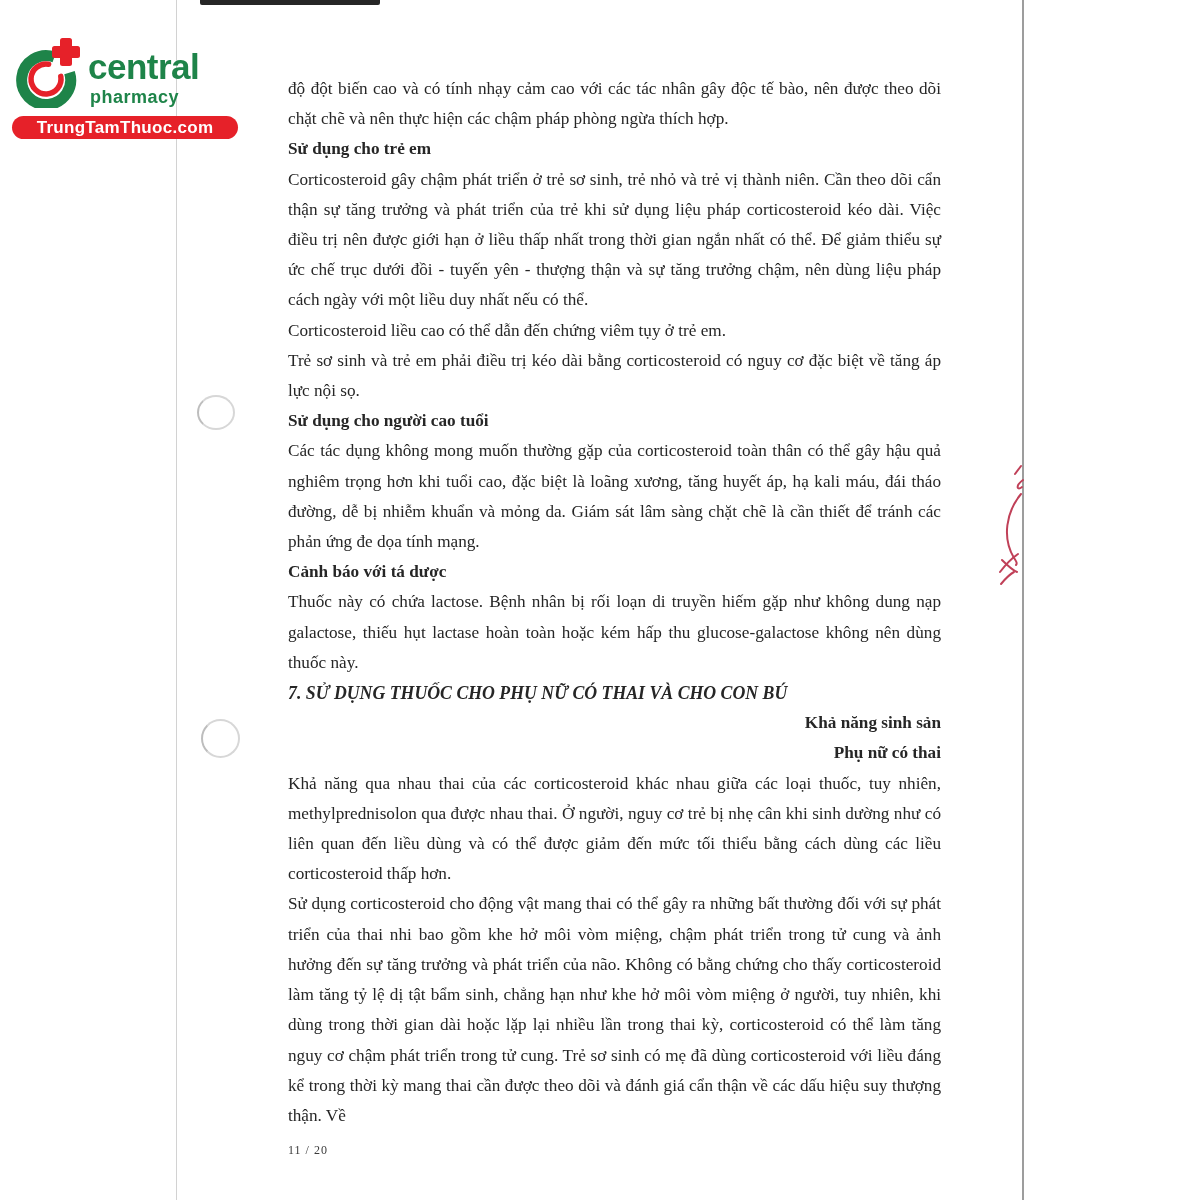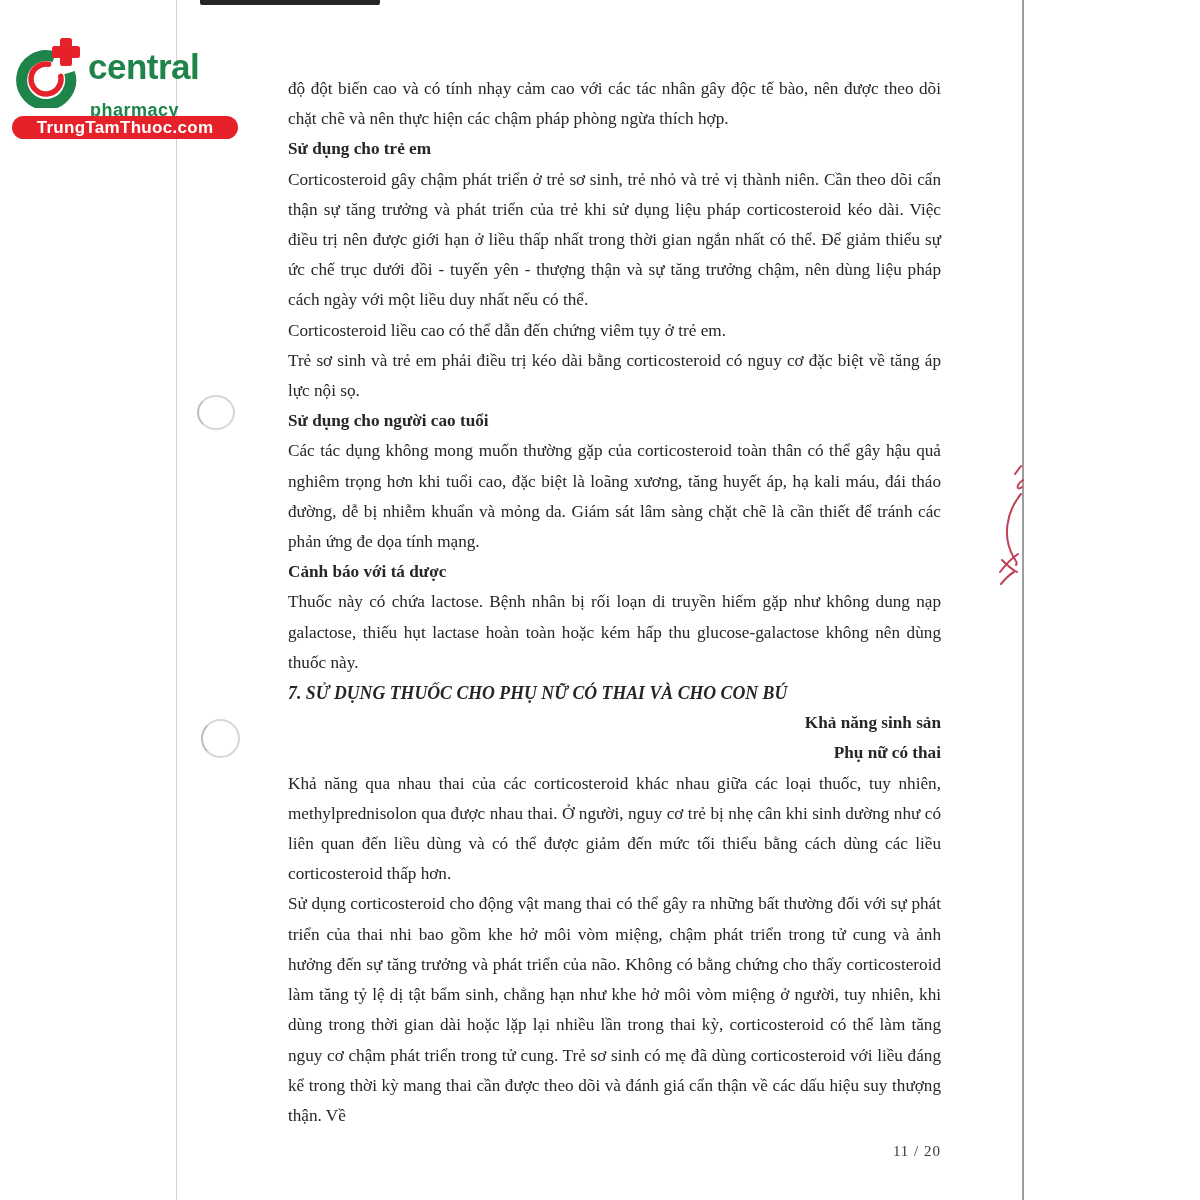--- a/index.html
+++ b/index.html
@@ -17,36 +17,36 @@
   .hole{position:absolute;border:2px solid #d7d7d7;border-left-color:#bdbdbd;border-radius:50%;background:#fff;}
   .hole-1{left:197px;top:395px;width:34px;height:31px;}
   .hole-2{left:201px;top:719px;width:35px;height:35px;}
 
   
   .logo{position:absolute;left:12px;top:36px;width:226px;}
   .logo-row{position:relative;height:78px;}
   .logo-mark{position:absolute;left:2px;top:0;}
   .logo-brand{position:absolute;left:76px;top:14px;font-family:"Liberation Sans","DejaVu Sans",sans-serif;
     font-weight:bold;font-size:35px;line-height:34px;color:#1e8449;letter-spacing:-0.5px;}
-  .logo-sub{position:absolute;left:78px;top:64px;font-family:"Liberation Sans","DejaVu Sans",sans-serif;
+  .logo-sub{position:absolute;left:78px;top:51px;font-family:"Liberation Sans","DejaVu Sans",sans-serif;
     font-weight:bold;font-size:18px;color:#1e8449;letter-spacing:0.5px;}
   .logo-banner{position:absolute;left:0;top:80px;width:226px;height:23px;background:#e62129;border-radius:12px;
     display:flex;align-items:center;justify-content:center;}
   .logo-banner span{font-family:"Liberation Sans","DejaVu Sans",sans-serif;font-weight:bold;font-size:17px;color:#ffffff;letter-spacing:0.3px;}
 
   
   .doc{position:absolute;left:288px;top:74px;width:653px;
     font-size:17.2px;line-height:30.2px;color:#262626;}
   .doc p{margin:0;text-align:justify;}
   .doc .heading{font-weight:bold;text-align:left;}
   .doc .section{font-weight:bold;text-align:left;font-size:17.8px;font-style:italic;}
   .doc .subheading{font-weight:bold;text-align:right;}
 
-  .footer{position:absolute;left:288px;top:1143px;width:653px;text-align:right;
-    font-size:15px;color:#3a3a3a;letter-spacing:1px;}
+  .footer{position:absolute;left:288px;top:1143px;width:653px;text-align:left;
+    font-size:12px;color:#3a3a3a;letter-spacing:1px;}
 
   
   .squiggle{position:absolute;left:994px;top:460px;}
 </style>
 </head>
 <body>
 
 <div class="scan-top-bar"></div>
 <div class="edge-left"></div>
 <div class="edge-right"></div>

